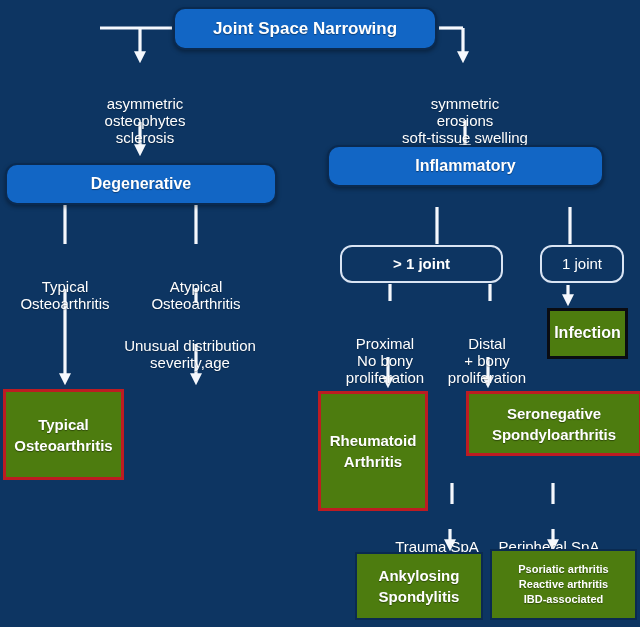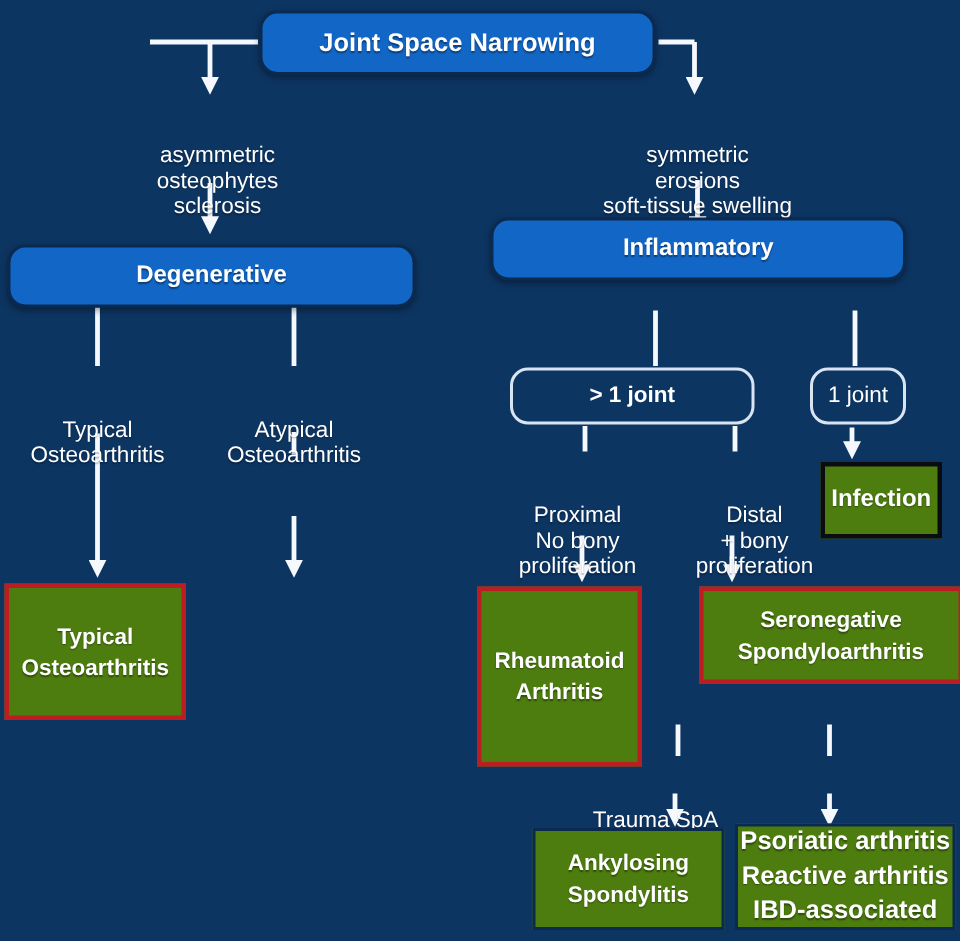--- a/index.html
+++ b/index.html
@@ -32,21 +32,21 @@
   }
   .border-red{border:3px solid #bd1c22;}
   .border-black{border:3px solid #0a0c12;}
   .border-navy{border:2px solid #0a2a50;}
   .note{
     position:absolute;box-sizing:border-box;text-align:center;
     white-space:pre-line;font-size:15px;line-height:1.12;
     text-shadow:0 1px 1px rgba(0,0,0,.3);
     margin-top:32px;
   }
-  .small{font-size:17px;}
+  .small{font-size:11px;}
 </style>
 </head>
 <body>
 
 <div class="canvas">
 
   <svg class="connectors" width="640" height="627" viewBox="0 0 640 627">
     <defs>
       <marker id="arrow" viewBox="0 0 10 10" refX="1.5" refY="5" markerWidth="12" markerHeight="12" markerUnits="userSpaceOnUse" orient="auto">
         <path d="M0,0 L10,5 L0,10 Z" fill="#f5f8fd"></path>
@@ -87,42 +87,45 @@
 erosions
 soft-tissue swelling</div>
 
   <div class="node pill" style="left:5px;top:163px;width:272px;height:42px;">Degenerative</div>
   <div class="node pill" style="left:327px;top:145px;width:277px;height:42px;">Inflammatory</div>
 
   <div class="note" style="left:0px;top:247px;width:130px;">Typical
 Osteoarthritis</div>
   <div class="note" style="left:131px;top:247px;width:130px;">Atypical
 Osteoarthritis</div>
+  <div class="note" style="left:110px;top:306px;width:160px;">Unusual distribution
+severity,age</div>
 
   <div class="node result border-red" style="left:3px;top:389px;width:121px;height:91px;">Typical
 Osteoarthritis</div>
 
   <div class="node outline-pill" style="left:340px;top:245px;width:163px;height:38px;font-weight:bold;">&gt; 1 joint</div>
-  <div class="node outline-pill" style="left:540px;top:245px;width:64px;height:38px;">1 joint</div>
+  <div class="node outline-pill" style="left:540px;top:245px;width:84px;height:38px;">1 joint</div>
 
   <div class="note" style="left:325px;top:304px;width:120px;">Proximal
 No bony
 proliferation</div>
-  <div class="note" style="left:443px;top:304px;width:120px;">Distal
+  <div class="note" style="left:427px;top:304px;width:120px;">Distal
 + bony
 proliferation</div>
 
   <div class="node result border-black" style="left:547px;top:308px;width:81px;height:51px;font-size:16px;">Infection</div>
 
   <div class="node result border-red" style="left:318px;top:391px;width:110px;height:120px;">Rheumatoid
 Arthritis</div>
   <div class="node result border-red" style="left:466px;top:391px;width:176px;height:65px;">Seronegative
 Spondyloarthritis</div>
 
   <div class="note" style="left:377px;top:507px;width:120px;">Trauma SpA</div>
+  <div class="note" style="left:489px;top:507px;width:120px;">Peripheral SpA</div>
 
   <div class="node result border-navy" style="left:355px;top:552px;width:128px;height:68px;">Ankylosing
 Spondylitis</div>
   <div class="node result border-navy small" style="left:490px;top:549px;width:147px;height:71px;line-height:1.35;">Psoriatic arthritis
 Reactive arthritis
 IBD-associated</div>
 
 </div>
 
 </body></html>

